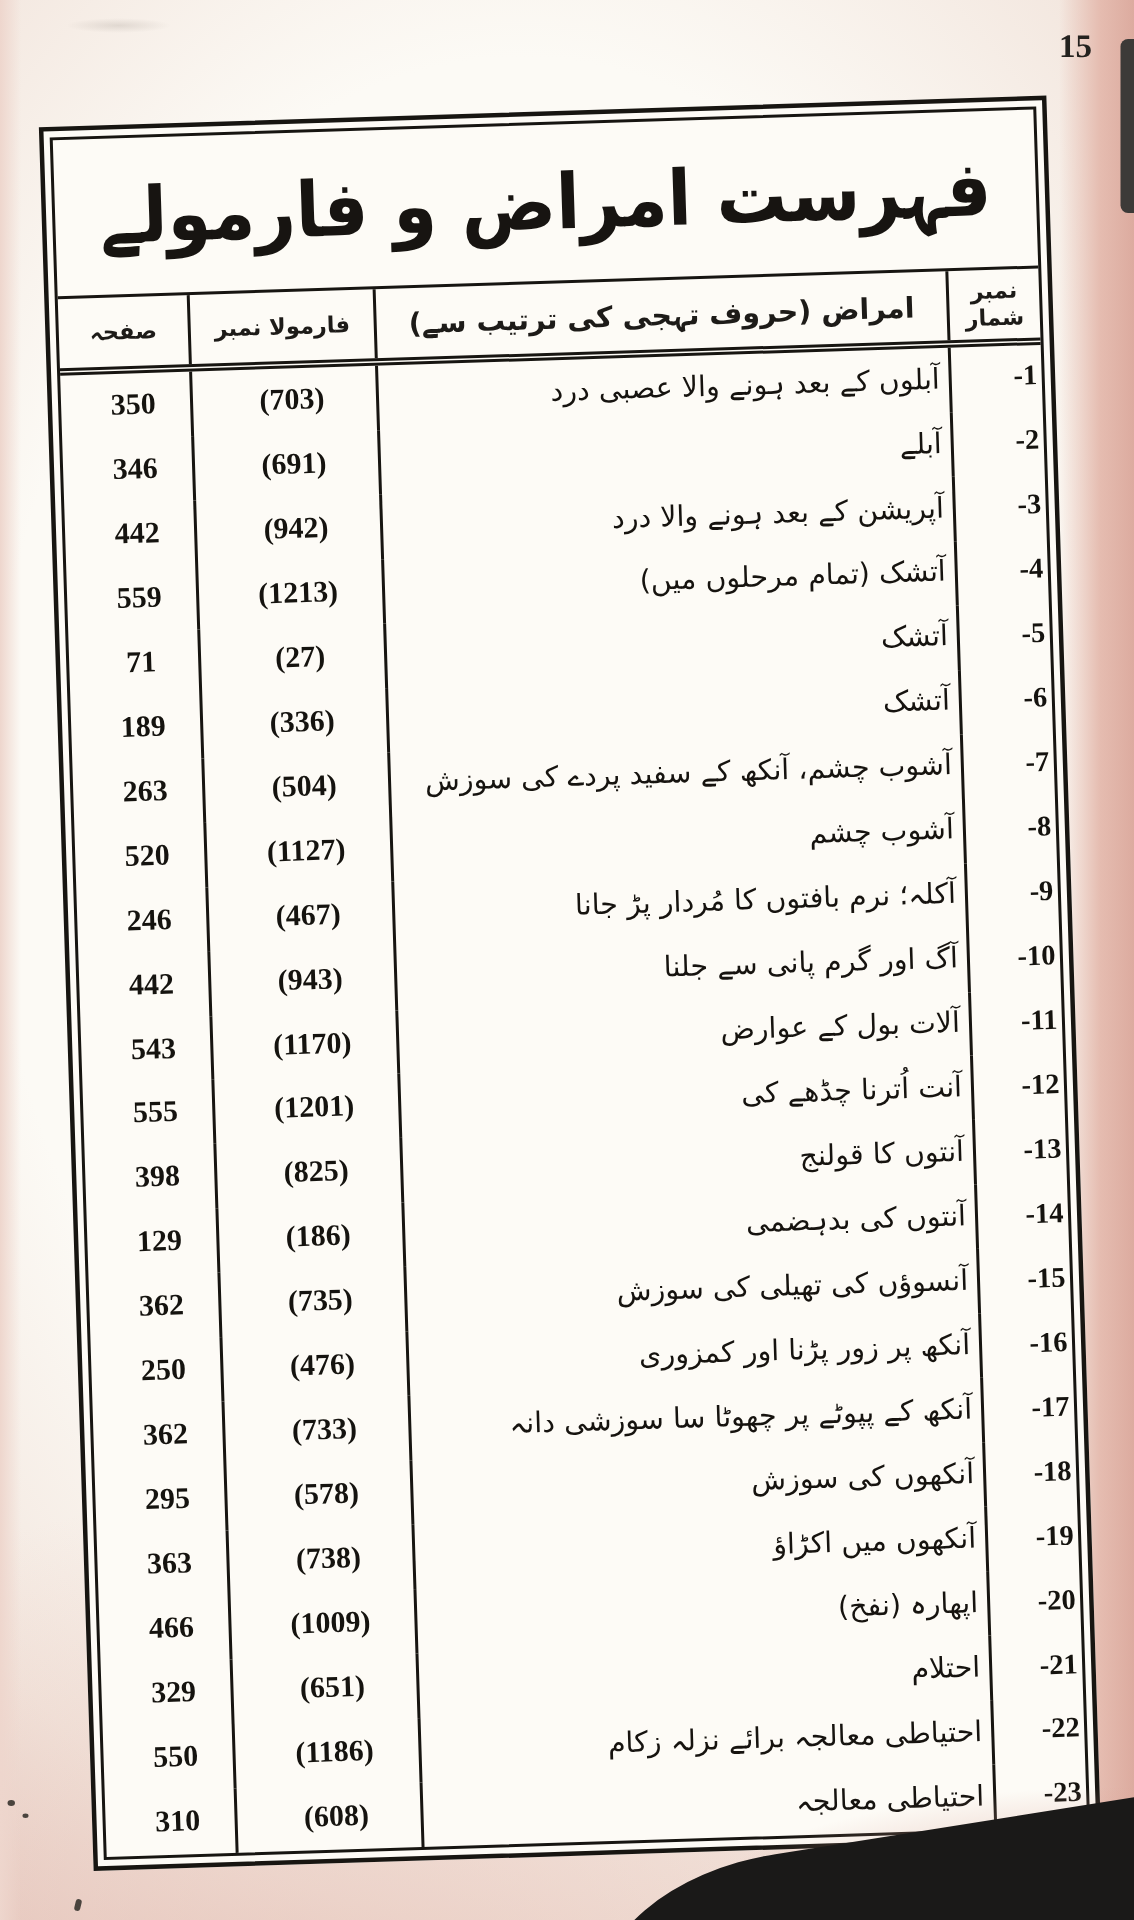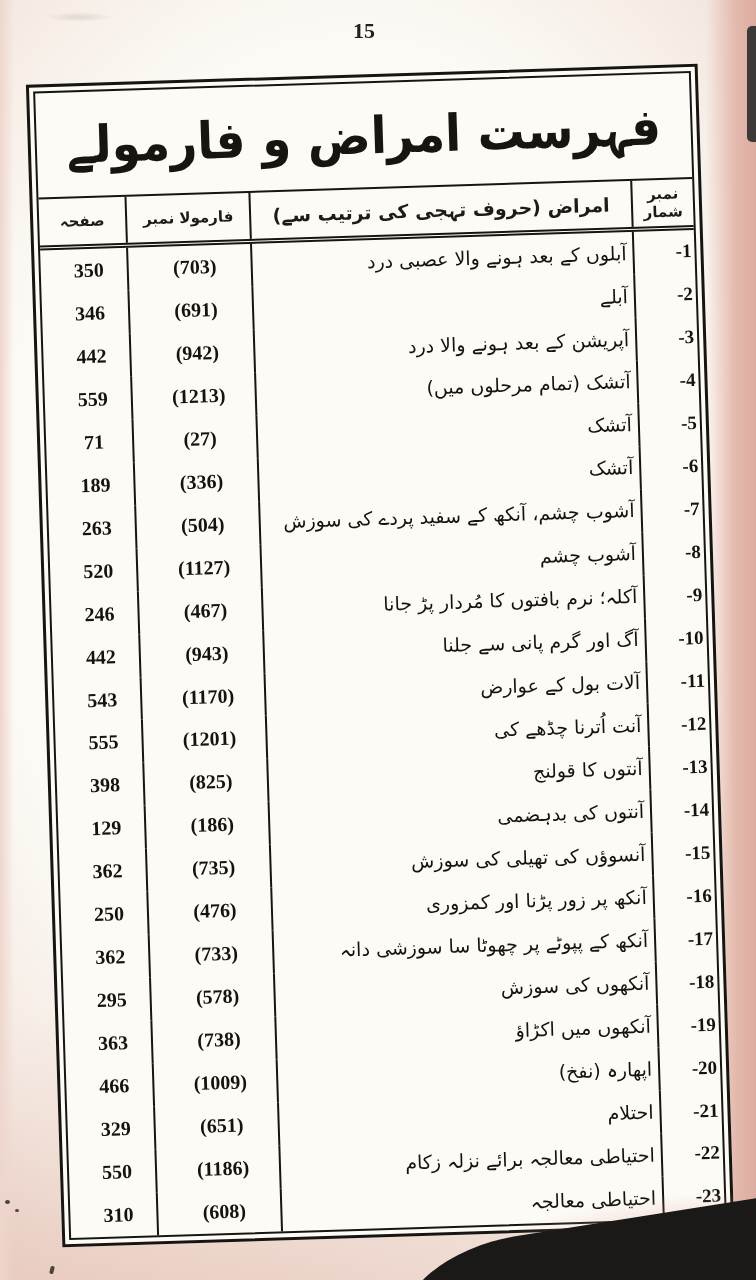--- a/index.html
+++ b/index.html
@@ -24,21 +24,21 @@
     transform:rotate(-9deg);}
   .curl-glow{position:absolute;right:0;bottom:0;width:300px;height:90px;
     background:radial-gradient(ellipse at 100% 100%, #d8a498 0%, rgba(216,164,152,0) 70%);}
   .speck{position:absolute;background:#4a443e;border-radius:50%;}
   .speck.s1{left:5px;top:1200px;width:5px;height:4px;}
   .speck.s2{left:15px;top:1209px;width:4px;height:3px;}
   .speck.s3{left:50px;top:1266px;width:4px;height:8px;border-radius:2px;transform:rotate(14deg);}
   .smudge{position:absolute;left:44px;top:12px;width:70px;height:10px;border-radius:50%;
     background:radial-gradient(ellipse, rgba(120,110,100,.18), rgba(120,110,100,0) 70%);}
 
-  .folio{position:absolute;top:18px;left:0;width:728px;text-align:center;
+  .folio{position:absolute;top:18px;left:0;width:728px;text-align:right;
     font-family:"Liberation Serif","DejaVu Serif",serif;font-weight:bold;font-size:22px;color:#23211e;}
 
   
   .table-box{
     position:absolute;left:44px;top:74px;width:672px;height:1163px;
     transform:rotate(-1.8deg);
     border:3px solid #171511;background:#fdfbf6;padding:4px;box-sizing:border-box;
   }
   .table-inner{
     border:2px solid #171511;width:100%;height:100%;box-sizing:border-box;

